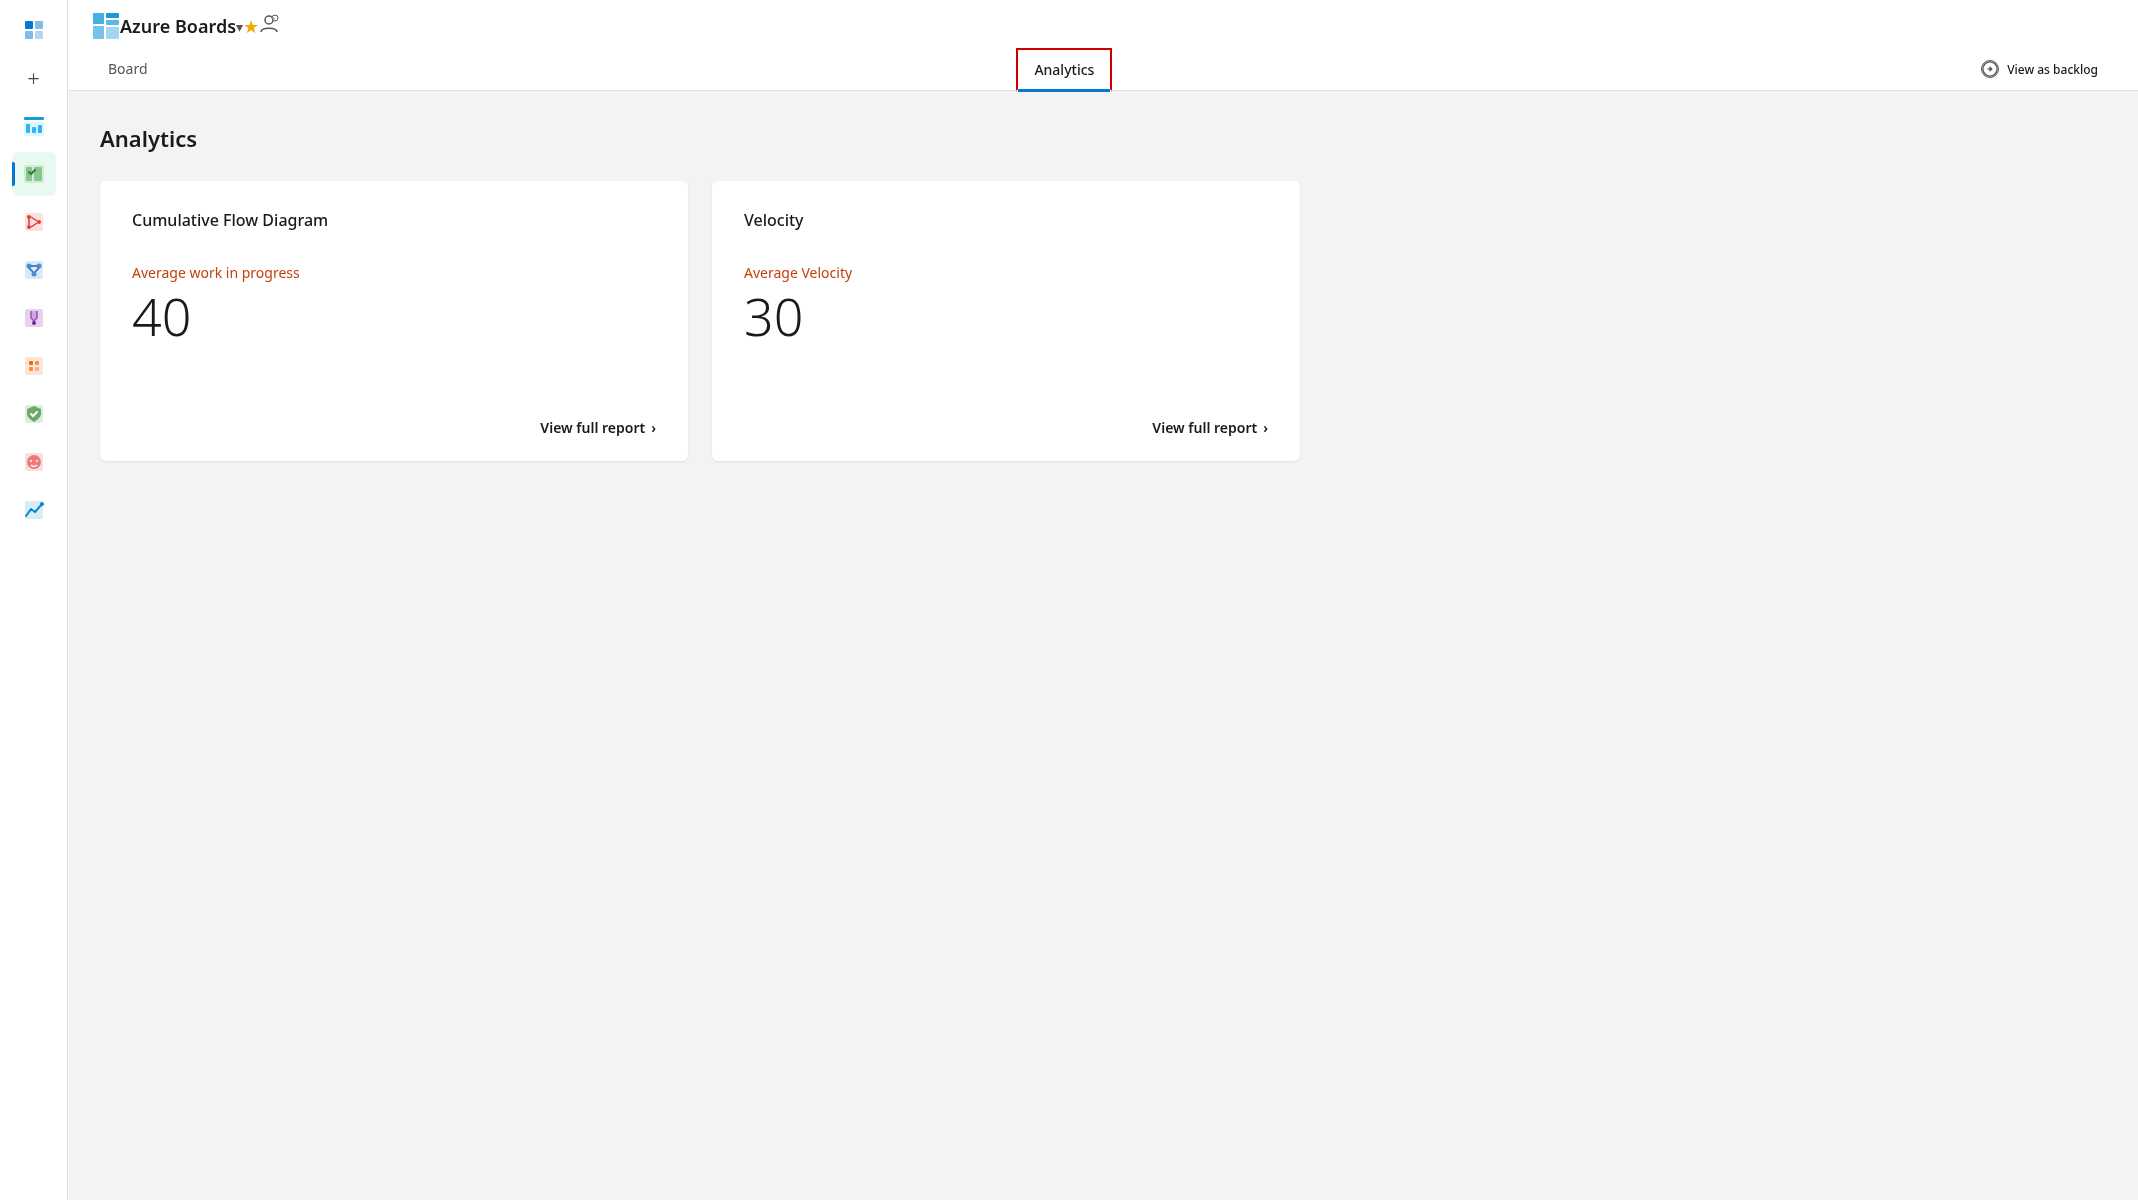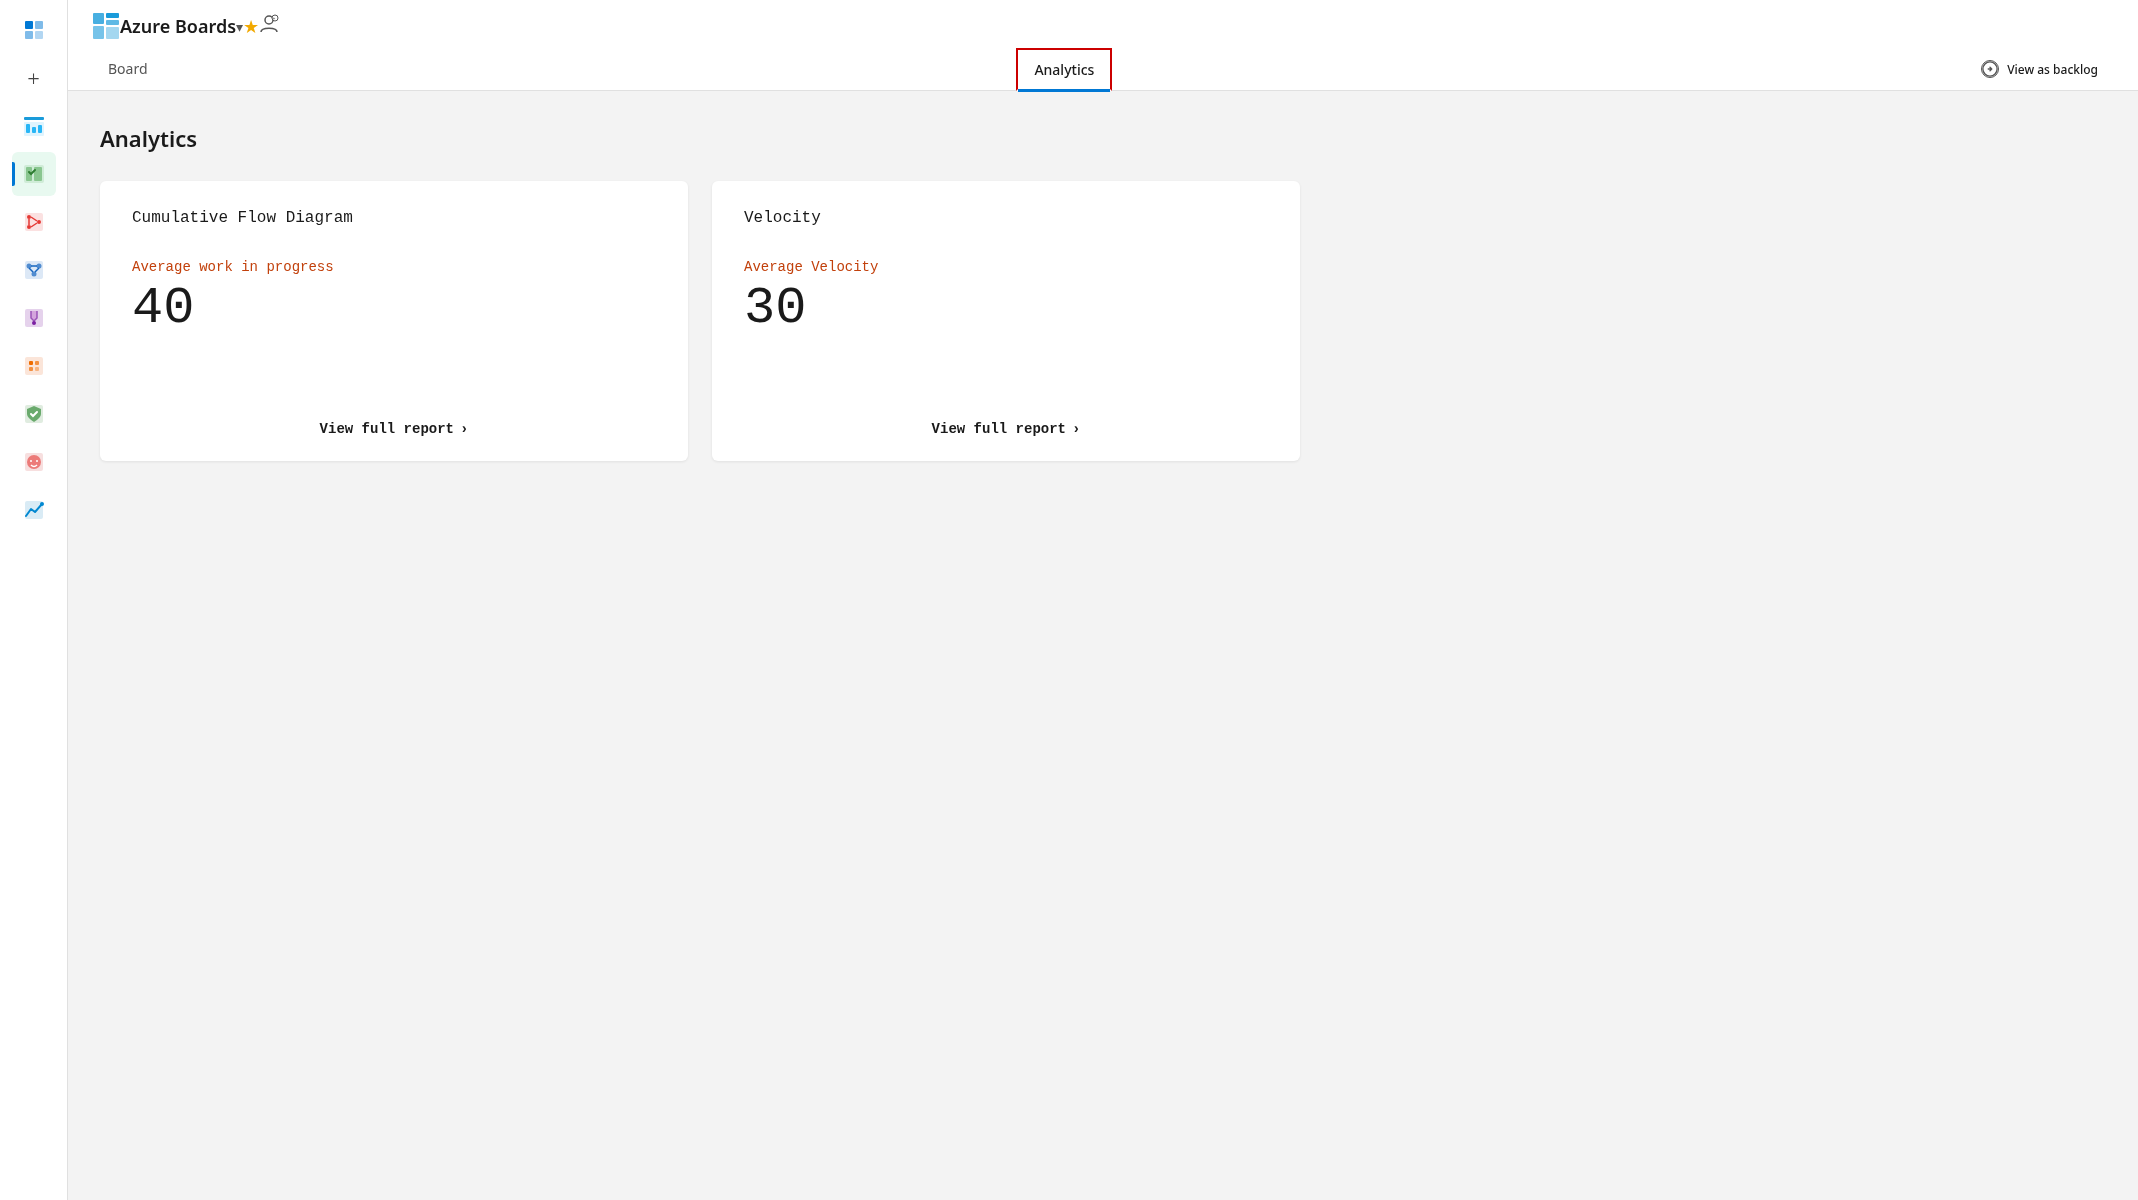--- a/index.html
+++ b/index.html
@@ -176,21 +176,20 @@
       font-weight: 600;
       color: #1a1a1a;
       margin-bottom: 28px;
     }
 
     .cards-grid {
       display: grid;
       grid-template-columns: 1fr 1fr;
       gap: 24px;
       max-width: 1200px;
-      font-family: Liberation Mono, monospace;
     }
 
     .card {
       background: #fff;
       border-radius: 6px;
       padding: 28px 32px 24px 32px;
       min-height: 280px;
       display: flex;
       flex-direction: column;
       box-shadow: 0 1px 3px rgba(0,0,0,0.08);
@@ -213,21 +212,21 @@
       font-size: 52px;
       font-weight: 300;
       color: #1a1a1a;
       line-height: 1;
       flex: 1;
     }
 
     .card-footer {
       display: flex;
       align-items: center;
-      justify-content: center;
+      justify-content: flex-end;
       gap: 6px;
       margin-top: 24px;
       padding-top: 12px;
     }
 
     .view-full-report {
       font-size: 14px;
       font-weight: 600;
       color: #1a1a1a;
       cursor: pointer;

